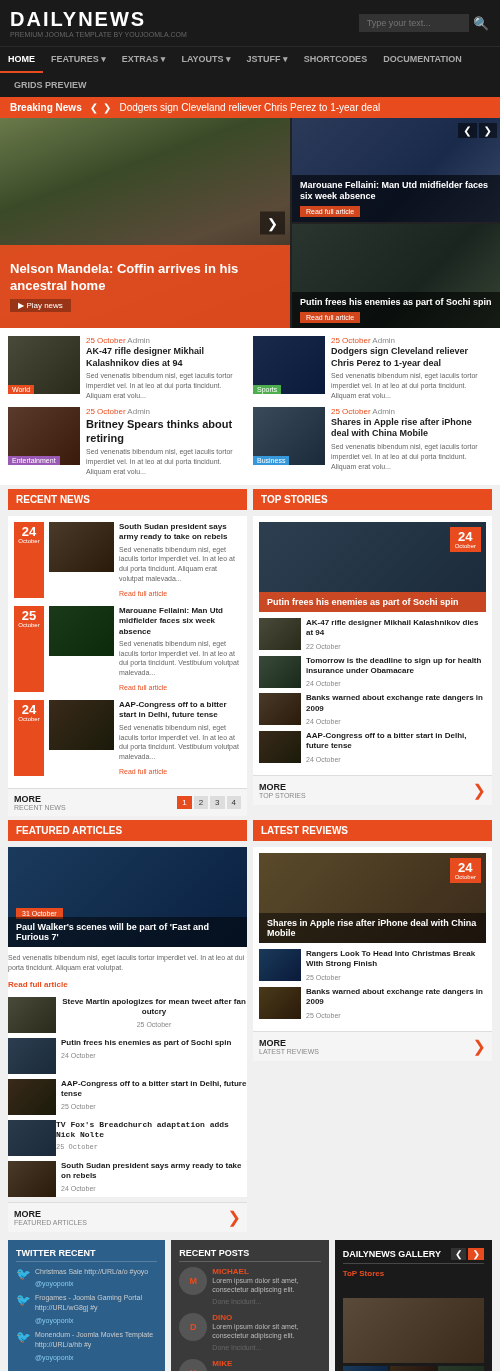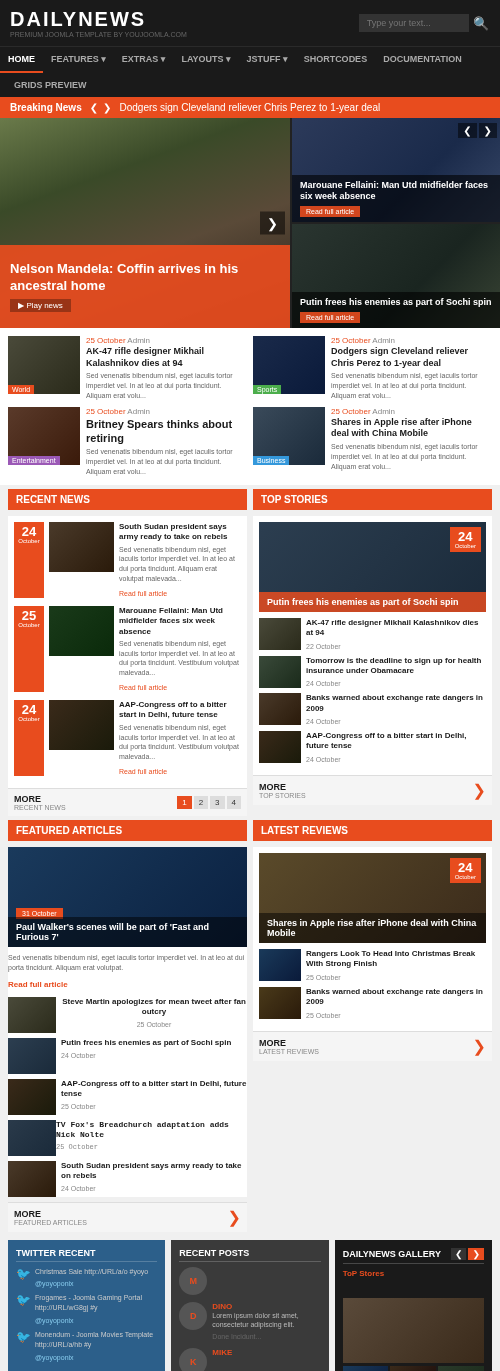--- a/index.html
+++ b/index.html
@@ -353,20 +353,25 @@
       </div>
     </div>
 
   </div>
 
   <div style="background:#3a3a3a; padding:8px;">
     <div style="color:white; font-size:9px; font-weight:bold; margin-bottom:5px; border-bottom:1px solid rgba(255,255,255,0.2); padding-bottom:3px;">RECENT POSTS</div>
 
     <div style="display:flex; gap:5px; margin-bottom:7px; cursor:pointer;">
       <div style="width:28px; height:28px; border-radius:50%; background:#555; flex-shrink:0; display:flex; align-items:center; justify-content:center; color:#e84c1e; font-size:9px; font-weight:bold;">M</div>
+      <div>
+        <div style="color:#e84c1e; font-size:8px; font-weight:bold;">MICHAEL</div>
+        <p style="color:#bbb; font-size:7px; line-height:1.3;">Lorem ipsum dolor sit amet, consectetur adipiscing elit.</p>
+        <span style="color:#666; font-size:7px;">Done Incidunt...</span>
+      </div>
     </div>
 
     <div style="display:flex; gap:5px; margin-bottom:7px; cursor:pointer;">
       <div style="width:28px; height:28px; border-radius:50%; background:#555; flex-shrink:0; display:flex; align-items:center; justify-content:center; color:#e84c1e; font-size:9px; font-weight:bold;">D</div>
       <div>
         <div style="color:#e84c1e; font-size:8px; font-weight:bold;">DINO</div>
         <p style="color:#bbb; font-size:7px; line-height:1.3;">Lorem ipsum dolor sit amet, consectetur adipiscing elit.</p>
         <span style="color:#666; font-size:7px;">Done Incidunt...</span>
       </div>
     </div>

